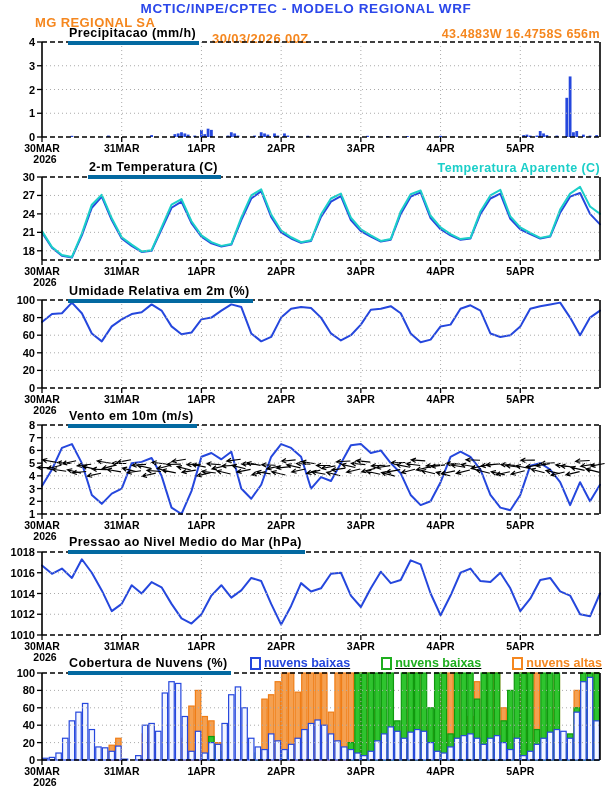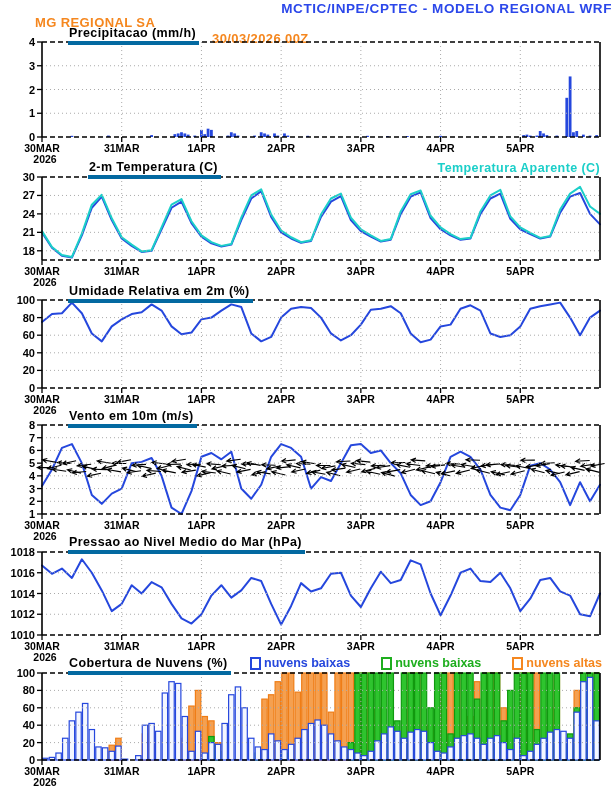--- a/index.html
+++ b/index.html
@@ -1,28 +1,28 @@
 <!DOCTYPE html>
 <html><head>
 <meta charset="utf-8">
 <style>
   html,body{margin:0;padding:0;background:#fff;}
   .page{position:relative;width:612px;height:792px;background:#fff;overflow:hidden;
         font-family:"Liberation Sans",sans-serif;font-weight:bold;}
-  .hdr-title{position:absolute;top:1px;left:0;width:612px;text-align:right;
+  .hdr-title{position:absolute;top:1px;left:0;width:612px;text-align:center;
              font-size:13.5px;letter-spacing:.6px;white-space:nowrap;}
   .hdr-sub{position:absolute;top:15px;left:0;width:612px;font-size:13px;letter-spacing:.4px;}
   .hdr-station{position:absolute;left:35px;top:0;white-space:nowrap;}
   .hdr-run{position:absolute;left:212px;top:16px;white-space:nowrap;}
   .panel-title{position:absolute;font-size:12.5px;letter-spacing:.4px;line-height:13px;
                border-bottom:4px solid #0369a1;padding:0 3px 1px 1px;white-space:nowrap;color:#000;}
   .right-label{position:absolute;font-size:12.5px;letter-spacing:.4px;line-height:13px;
                white-space:nowrap;text-align:right;right:12px;}
   .legend-row{position:absolute;left:250px;top:657px;width:352px;display:flex;
-              justify-content:space-between;font-size:12.5px;line-height:13px;}
+              justify-content:space-between;font-size:12.5px;line-height:13px;text-decoration:underline;}
   .legend-item{display:flex;align-items:center;white-space:nowrap;}
   .legend-swatch{display:inline-block;width:7px;height:9px;border:2px solid #000;
                  background:#fff;margin-right:3px;}
   svg.chart{position:absolute;left:0;top:0;}
   svg text{font-family:"Liberation Sans",sans-serif;font-weight:bold;fill:#000;}
 </style>
 </head>
 <body>
 
 <div class="page">
@@ -651,20 +651,21 @@
         <line x1="37" y1="673" x2="42" y2="673" stroke="#000" stroke-width="1.3"></line>
         <text x="35" y="677" font-size="11" text-anchor="end">100</text>
         <line x1="42" y1="673" x2="600" y2="673" stroke="#000" stroke-width="1.3" stroke-dasharray="5,3"></line>
         <line x1="42" y1="760" x2="600" y2="760" stroke="#000" stroke-width="1.3" stroke-dasharray="5,3"></line>
         <line x1="42" y1="673" x2="42" y2="760" stroke="#000" stroke-width="1.6"></line>
         <line x1="600" y1="673" x2="600" y2="760" stroke="#000" stroke-width="1.6"></line>
       </g>
     </svg>
 
   <div class="panel-title" style="left:68px;top:27px;">Precipitacao (mm/h)</div>
+  <div class="right-label" style="top: 28px; color: rgb(245, 135, 31);">43.4883W 16.4758S 656m</div>
 
   <div class="panel-title" style="left:68px;top:161px;margin-left:20px;">2-m Temperatura (C)</div>
   <div class="right-label" style="top: 162px; color: rgb(28, 207, 201);">Temperatura Aparente (C)</div>
 
   <div class="panel-title" style="left:68px;top:285px;">Umidade Relativa em 2m (%)</div>
 
   <div class="panel-title" style="left:68px;top:410px;">Vento em 10m (m/s)</div>
 
   <div class="panel-title" style="left:68px;top:657px;">Cobertura de Nuvens (%)</div>
 

